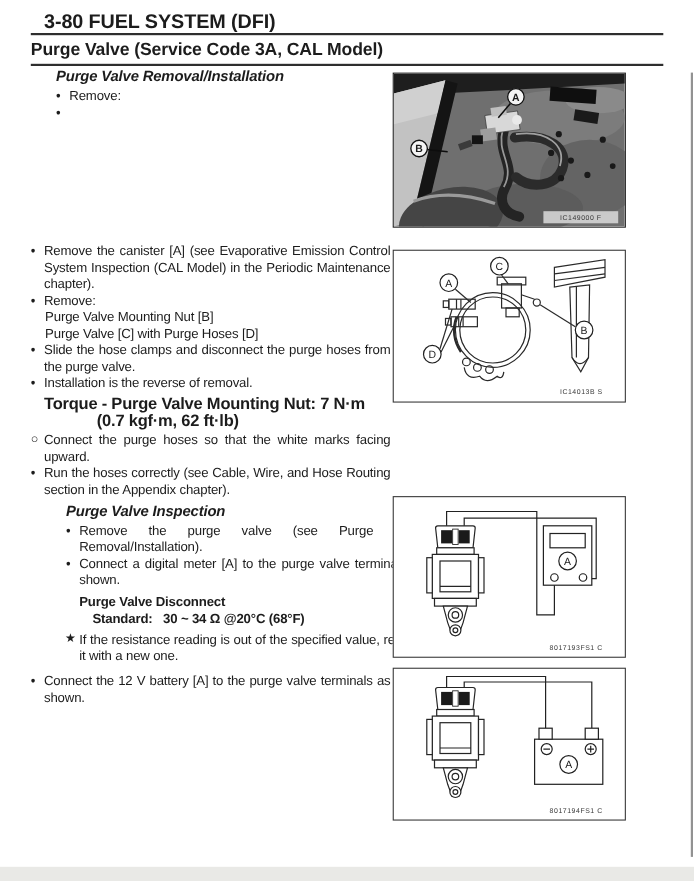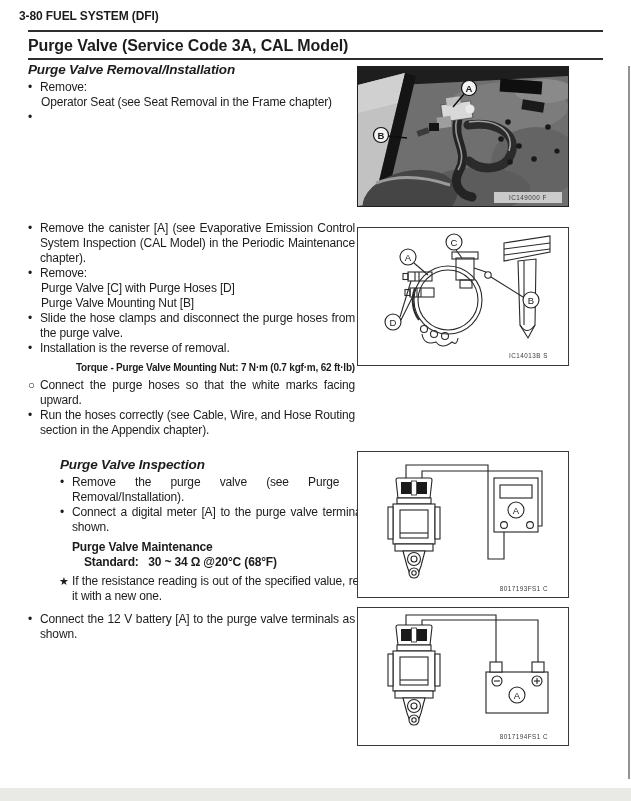--- a/index.html
+++ b/index.html
@@ -1,32 +1,32 @@
 <!DOCTYPE html>
 <html><head>
 <meta charset="utf-8">
 <style>
   html,body{margin:0;padding:0;}
   body{width:631px;height:801px;position:relative;background:#fff;color:#1c1c1c;
        font-family:"Liberation Sans",sans-serif;overflow:hidden;}
-  .h1{position:absolute;left:19px;top:9px;font-size:12px;font-weight:700;letter-spacing:-0.1px;}
+  .h1{position:absolute;left:40px;top:9px;font-size:18px;font-weight:700;letter-spacing:-0.1px;}
   .h2{position:absolute;left:28px;top:37px;font-size:16px;font-weight:700;letter-spacing:-0.1px;}
   .rule{position:absolute;left:28px;width:575px;height:2px;background:#2e2e2e;}
   .r1{top:30px;} .r2{top:58px;}
   .col{position:absolute;left:28px;width:327px;font-size:12px;line-height:15px;
        letter-spacing:-0.15px;text-align:justify;}
-  .b1{top:62px;} .b2{top:221px;} .b3{top:457px;margin-left:32px;} .b4{top:612px;}
+  .b1{top:62px;margin-left:23px;} .b2{top:221px;} .b3{top:457px;margin-left:32px;} .b4{top:612px;}
   .sechead{font-style:italic;font-weight:700;font-size:13.5px;margin-bottom:3px;text-align:left;}
   .it{position:relative;}
   .t-b{padding-left:12px;}
   .t-s{padding-left:13px;}
   .t-c{padding-left:12px;margin-top:3px;}
   .t-star{padding-left:12px;margin-top:4px;}
-  .t-torque{font-weight:700;font-size:10px;padding-left:60px;text-indent:-48px;
-            margin:4px 0 2px;text-align:right;letter-spacing:-0.2px;}
+  .t-torque{font-weight:700;font-size:15px;padding-left:60px;text-indent:-48px;
+            margin:4px 0 2px;text-align:left;letter-spacing:-0.2px;}
   .t-spec{font-weight:700;padding-left:12px;margin-top:5px;text-align:left;}
   .t-specline{font-weight:700;padding-left:24px;text-align:left;}
   .glyph{position:absolute;left:0;top:0;}
   .t-c .glyph{font-size:11.5px;}
   .t-star .glyph{font-size:11px;left:-1px;}
   .fig{position:absolute;left:357px;width:212px;background:#fff;border:1px solid #3a3a3a;
        box-sizing:border-box;}
   .f1{top:66px;height:141px;border-color:#1f1f1f;}
   .f2{top:227px;height:139px;}
   .f3{top:451px;height:147px;}
@@ -67,45 +67,44 @@
 
 <div class="h1">3-80 FUEL SYSTEM (DFI)</div>
 <div class="rule r1"></div>
 <div class="h2">Purge Valve (Service Code 3A, CAL Model)</div>
 <div class="rule r2"></div>
 
 <div class="col b1">
   <div class="sechead">Purge Valve Removal/Installation</div>
   <div>
       <div class="it t-b"><span class="glyph">•</span><span>Remove:</span></div>
-      <div class="it t-s"><span class="glyph"></span><span>Operator Seat (see Seat Removal in the Frame chapter)</span></div>
       <div class="it t-b"><span class="glyph">•</span></div>
     </div>
 </div>
 
 <div class="col b2">
   <div>
       <div class="it t-b"><span class="glyph">•</span><span>Remove the canister [A] (see Evaporative Emission Control System Inspection (CAL Model) in the Periodic Maintenance chapter).</span></div>
       <div class="it t-b"><span class="glyph">•</span><span>Remove:</span></div>
+      <div class="it t-s"><span class="glyph"></span><span>Purge Valve Mounting Nut [B]</span></div>
       <div class="it t-s"><span class="glyph"></span><span>Purge Valve [C] with Purge Hoses [D]</span></div>
-      <div class="it t-s"><span class="glyph"></span><span>Purge Valve Mounting Nut [B]</span></div>
       <div class="it t-b"><span class="glyph">•</span><span>Slide the hose clamps and disconnect the purge hoses from the purge valve.</span></div>
       <div class="it t-b"><span class="glyph">•</span><span>Installation is the reverse of removal.</span></div>
       <div class="it t-torque"><span class="glyph"></span><span>Torque - Purge Valve Mounting Nut: 7 N·m (0.7 kgf·m, 62 ft·lb)</span></div>
       <div class="it t-c"><span class="glyph">○</span><span>Connect the purge hoses so that the white marks facing upward.</span></div>
       <div class="it t-b"><span class="glyph">•</span><span>Run the hoses correctly (see Cable, Wire, and Hose Routing section in the Appendix chapter).</span></div>
     </div>
 </div>
 
 <div class="col b3">
   <div class="sechead">Purge Valve Inspection</div>
   <div>
       <div class="it t-b"><span class="glyph">•</span><span>Remove the purge valve (see Purge Valve Removal/Installation).</span></div>
       <div class="it t-b"><span class="glyph">•</span><span>Connect a digital meter [A] to the purge valve terminals as shown.</span></div>
-      <div class="it t-spec"><span class="glyph"></span><span>Purge Valve Maintenance</span></div>
+      <div class="it t-spec"><span class="glyph"></span><span>Purge Valve Disconnect</span></div>
       <div class="it t-specline"><span class="glyph"></span><span>Standard:&nbsp;&nbsp; 30 ~ 34 Ω @20°C (68°F)</span></div>
       <div class="it t-star"><span class="glyph">★</span><span>If the resistance reading is out of the specified value, replace it with a new one.</span></div>
     </div>
 </div>
 
 <div class="col b4">
   <div>
       <div class="it t-b"><span class="glyph">•</span><span>Connect the 12 V battery [A] to the purge valve terminals as shown.</span></div>
     </div>
 </div>

